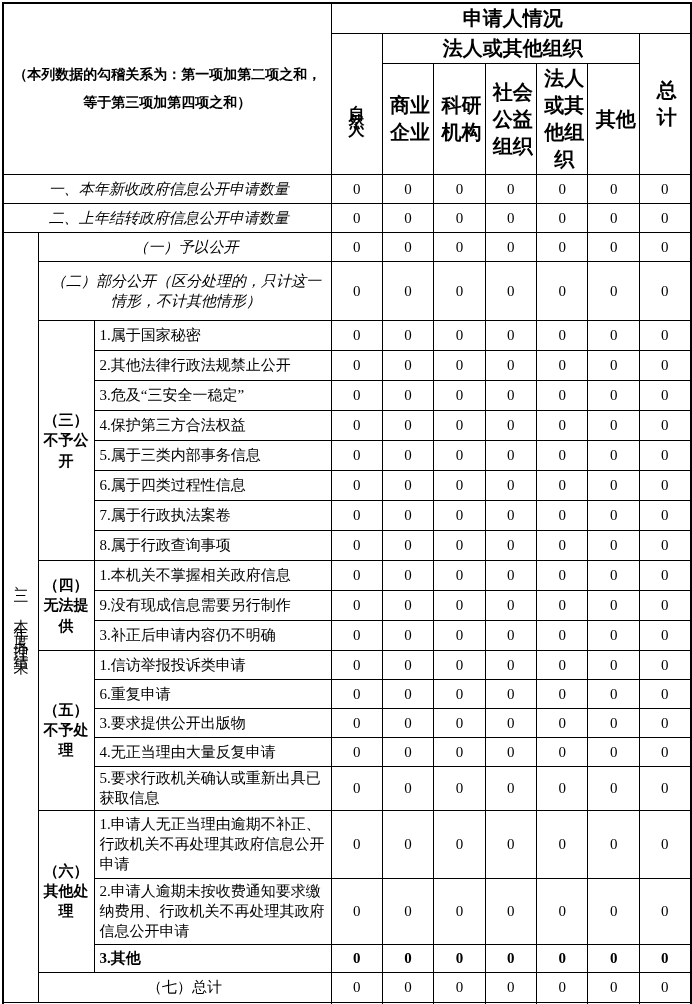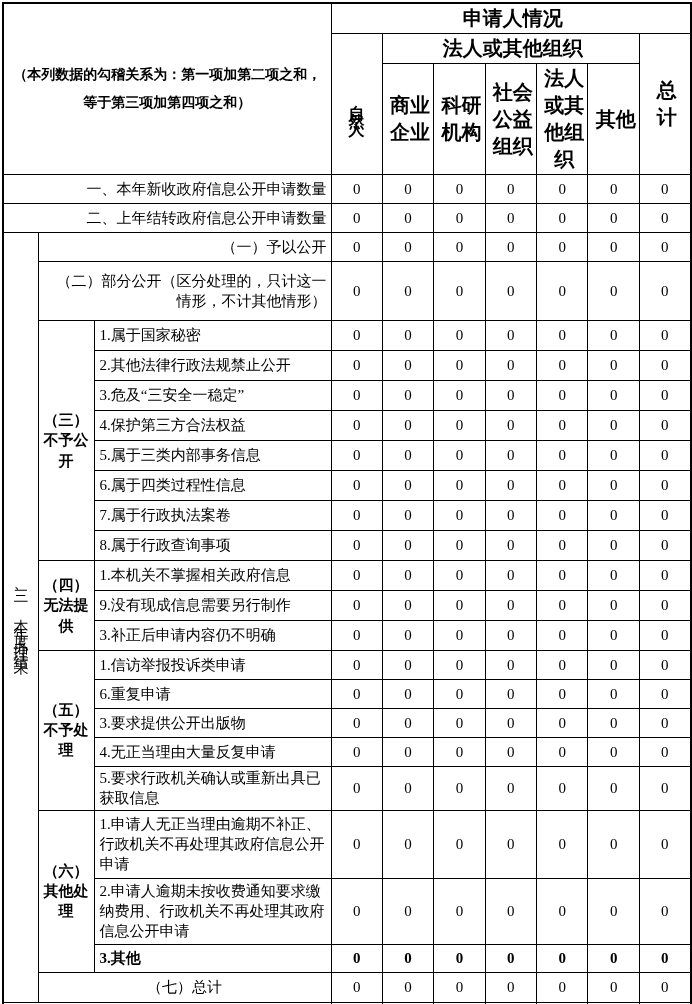--- a/index.html
+++ b/index.html
@@ -27,22 +27,23 @@
     overflow: hidden;
   }
   .hdr { font-size: 20px; font-weight: bold; padding-left: 7px; }
   .corner {
     font-weight: bold;
     font-size: 14px;
     line-height: 2.0;
     padding: 2px 8px;
   }
   .lbl {
-    text-align: right;
+    text-align: center;
     padding: 1px 4px 1px 7px;
+    font-style: italic;
   }
   .item {
     text-align: left;
     padding: 1px 4px 1px 5px;
   }
   .vtext {
     writing-mode: vertical-lr;
     text-orientation: upright;
     letter-spacing: 7px;
     padding: 4px 0;

